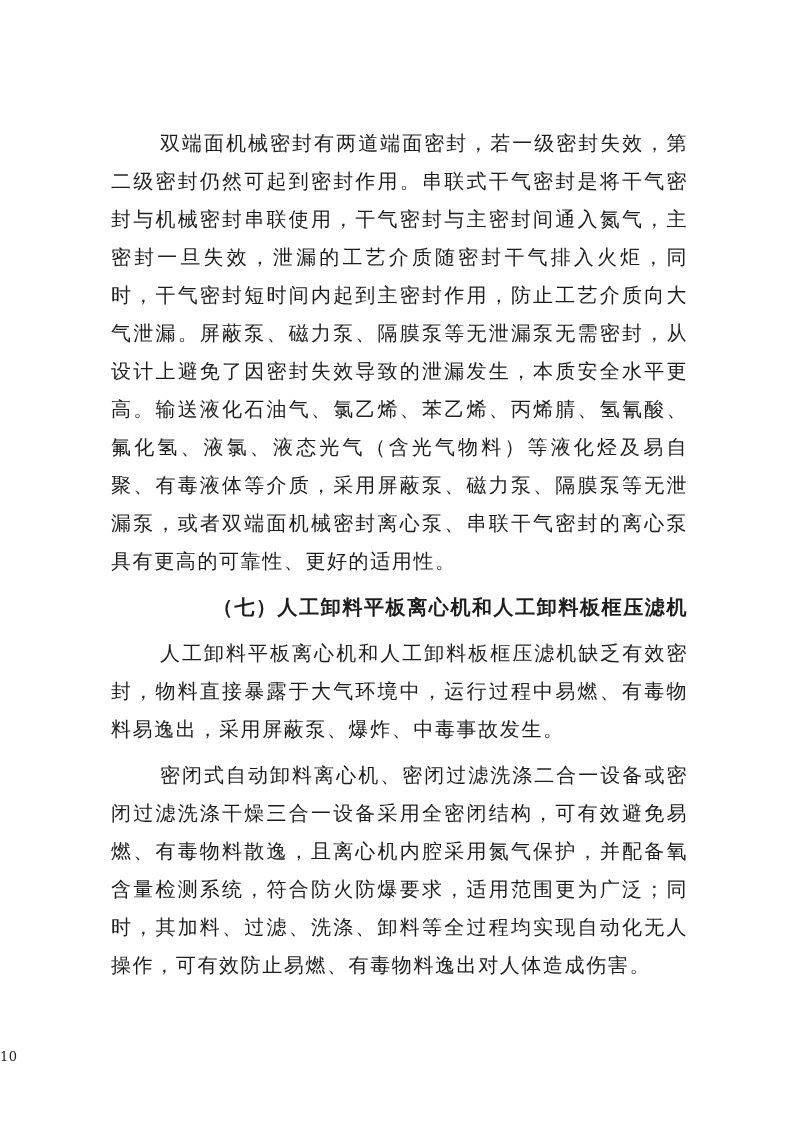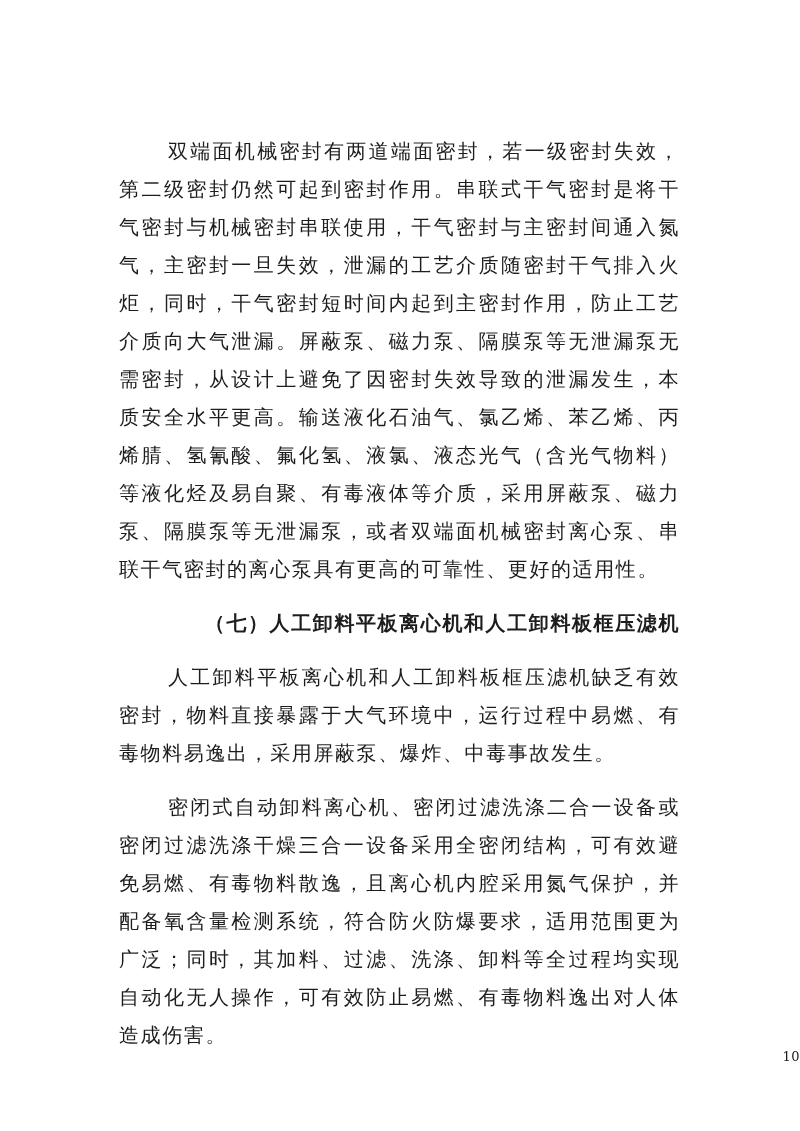--- a/index.html
+++ b/index.html
@@ -16,39 +16,39 @@
     font-family: "DejaVu Serif", "Liberation Serif", serif;
     color: #1d1d1d;
   }
   .content {
     position: absolute;
     left: 103px;
     top: 116px;
     width: 593px;
   }
   .content p {
-    margin: 16px;
+    margin: 8px;
     font-size: 20px;
     line-height: 38px;
     letter-spacing: 1.6px;
     text-align: justify;
     text-justify: inter-character;
     text-indent: 49px;
     word-break: break-all;
   }
   .content p.heading {
     font-weight: bold;
     text-align: right;
   }
   .footer {
     position: absolute;
     top: 1046px;
     left: 0;
     width: 100%;
-    text-align: right;
+    text-align: left;
   }
   .footer .page-num {
     font-size: 13px;
     letter-spacing: 0.5px;
     color: #1d1d1d;
   }
 </style>
 </head>
 <body>
 

